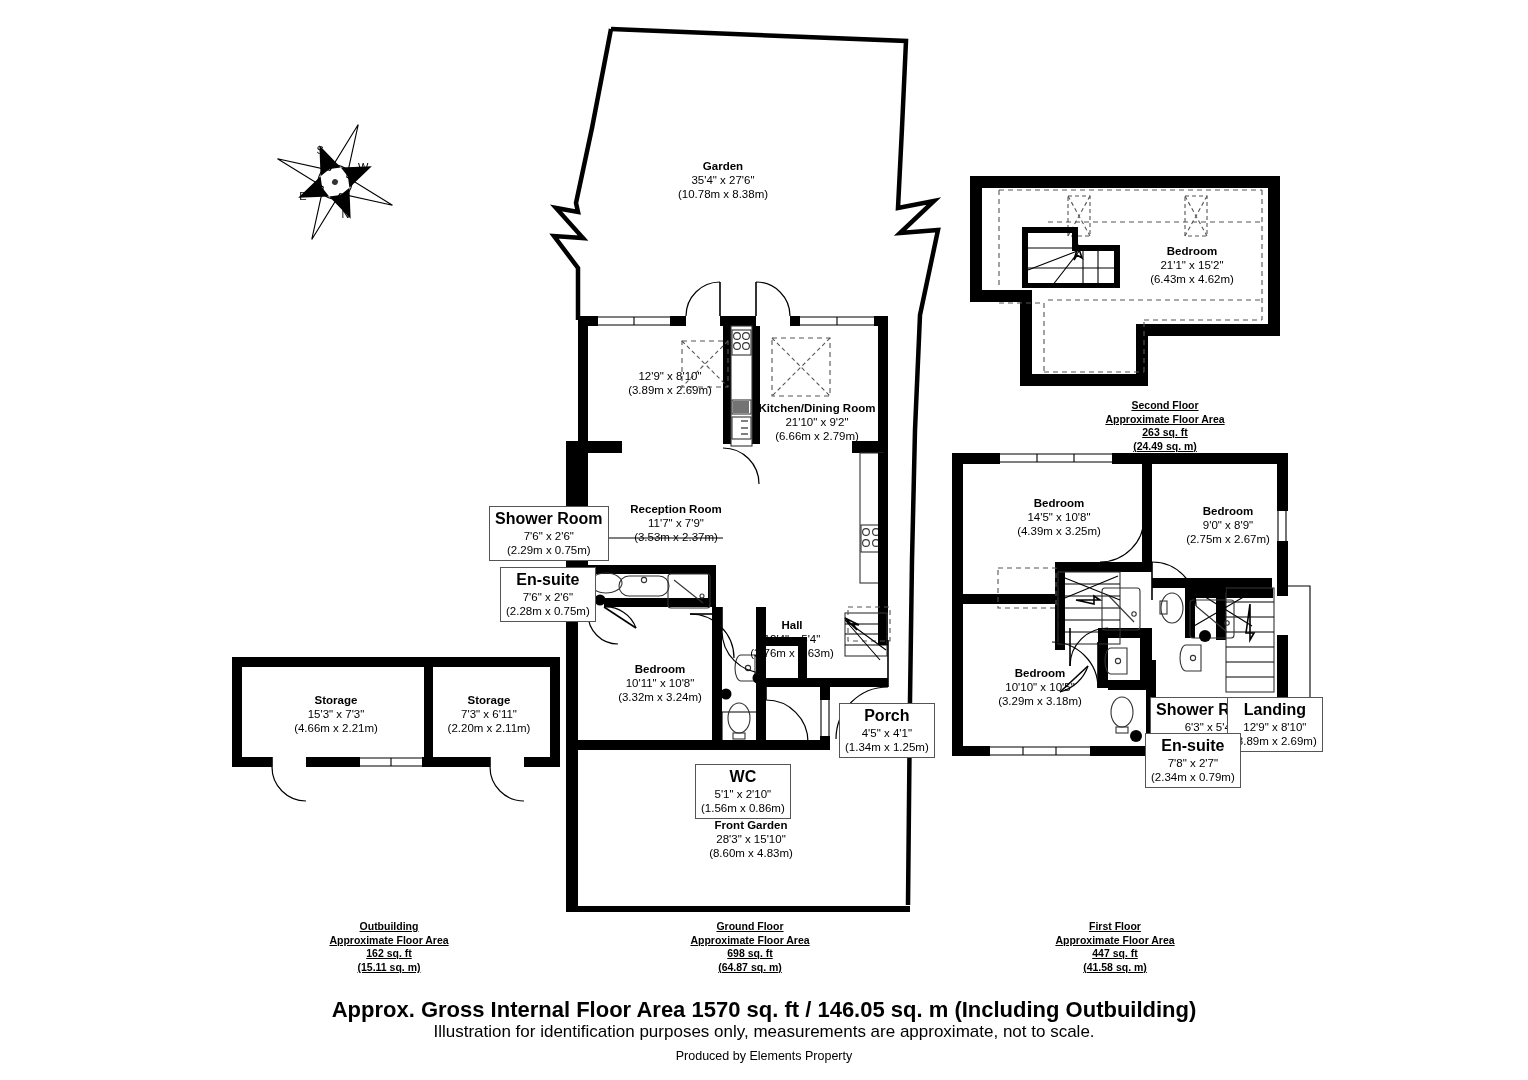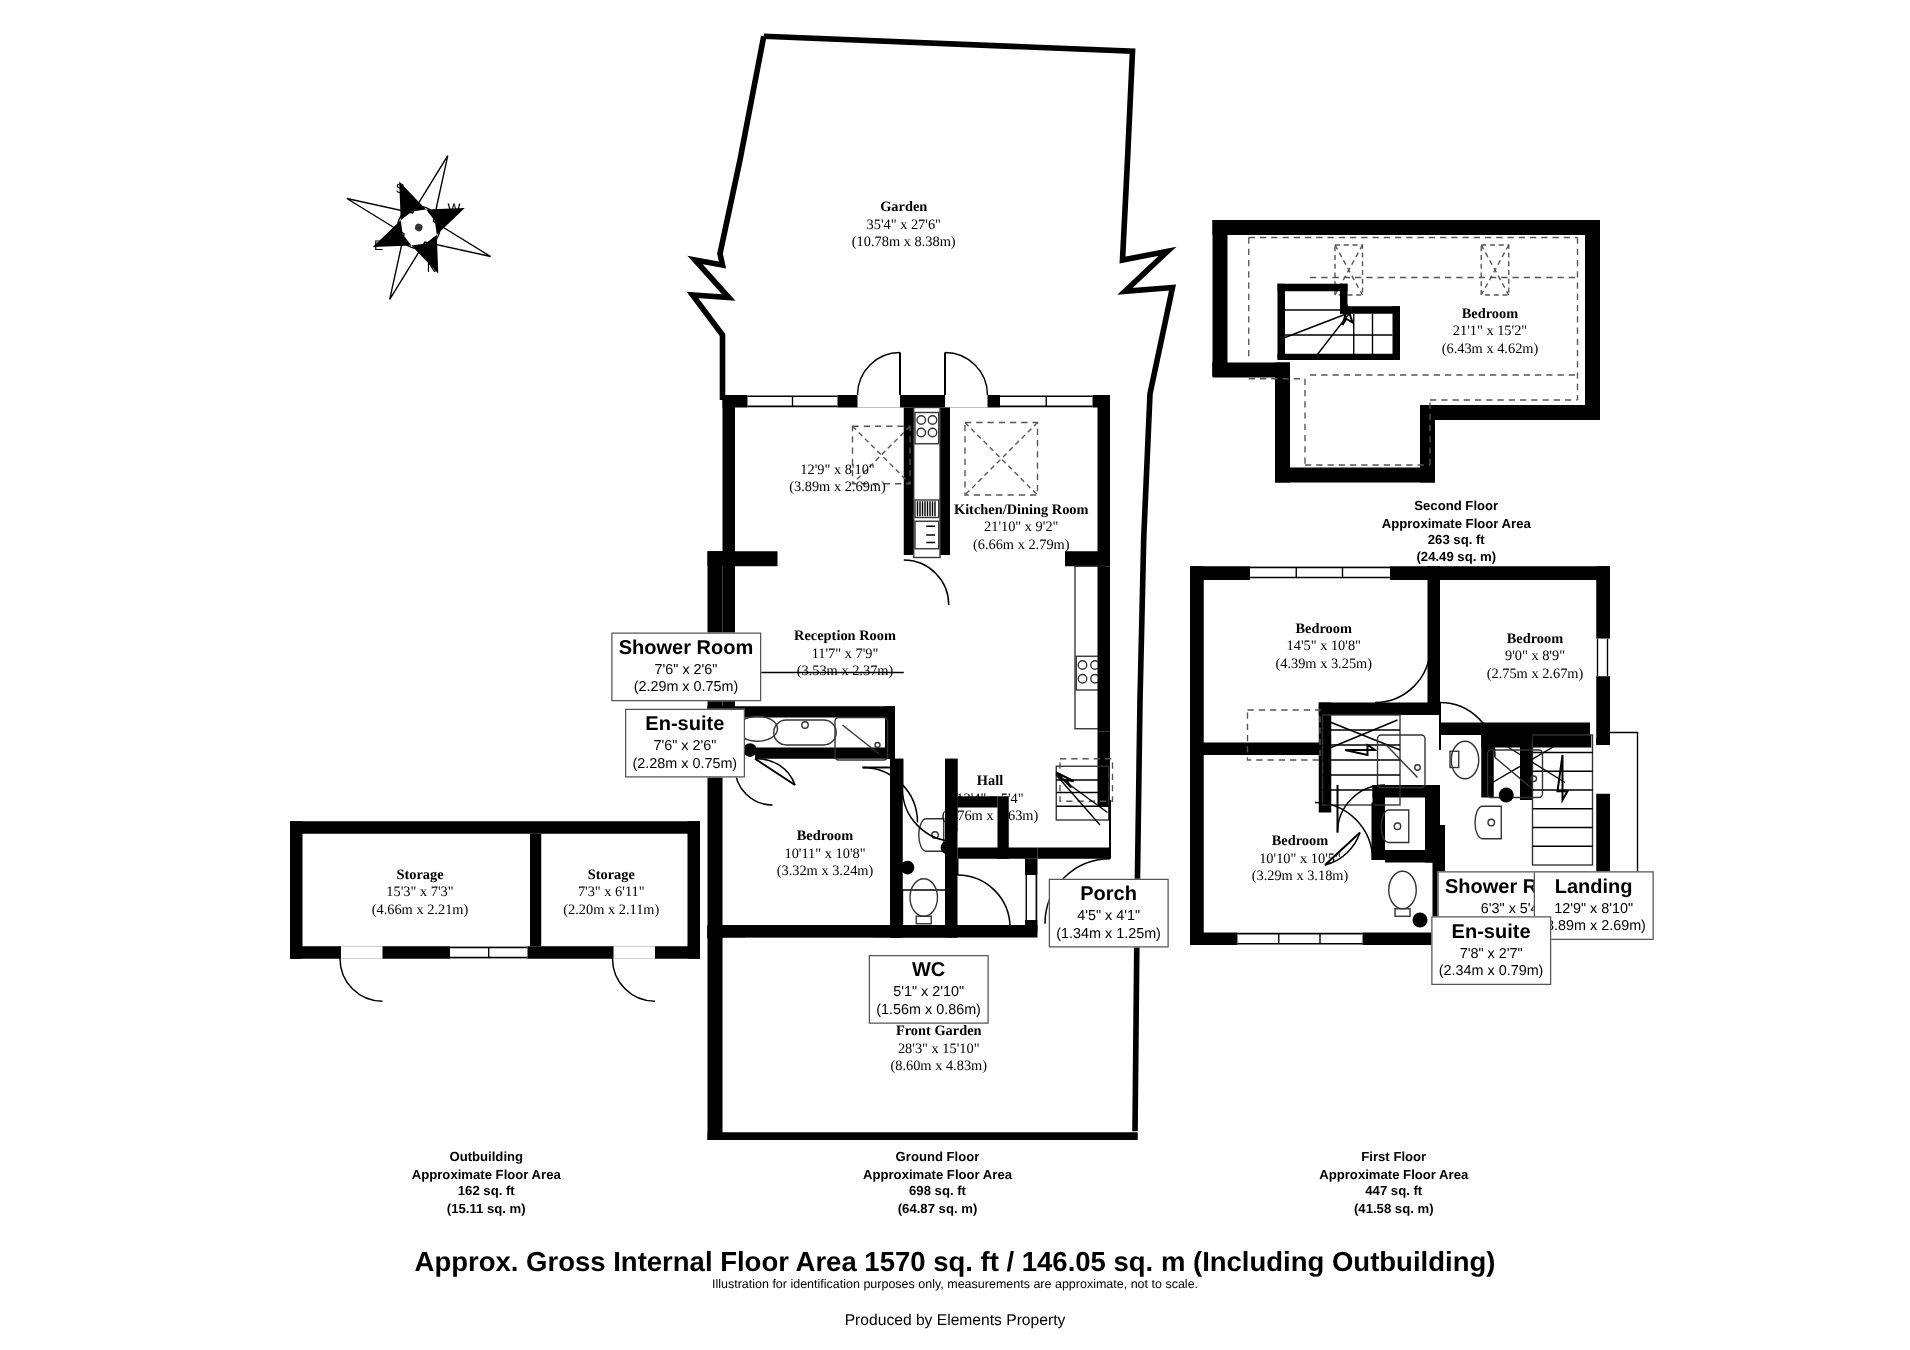--- a/index.html
+++ b/index.html
@@ -2,40 +2,40 @@
 <html><head>
 <meta charset="utf-8">
 <style>
   html,body{margin:0;padding:0;background:#ffffff;}
   body{width:1528px;height:1080px;position:relative;overflow:hidden;
        font-family:"Liberation Sans", sans-serif;color:#000;}
   #stage{position:absolute;inset:0;width:1528px;height:1080px;}
   svg.plan{position:absolute;left:0;top:0;width:1528px;height:1080px;}
 
   
-  .lbl{position:absolute;text-align:center;line-height:1.22;white-space:nowrap;font-family:Liberation Serif, serif;}
+  .lbl{position:absolute;text-align:center;line-height:1.22;white-space:nowrap;}
   .lbl .nm{font-weight:bold;font-size:11.5px;}
   .lbl .dim{font-size:11.5px;}
 
   
   .callout{position:absolute;border:1px solid #555;background:#fff;
            text-align:center;line-height:1.24;padding:2px 5px 3px 5px;white-space:nowrap;}
   .callout .nm{font-weight:bold;font-size:16px;}
   .callout .dim{font-size:11.5px;}
 
   
-  .cap{position:absolute;text-align:center;line-height:1.3;white-space:nowrap;font-size:10.5px;}
+  .cap{position:absolute;text-align:center;line-height:1.3;white-space:nowrap;font-size:10.5px;text-decoration:underline;}
   .cap .l1{font-weight:normal;}
   .cap .l2,.cap .l3,.cap .l4{font-weight:bold;}
   .cap .l1{font-weight:bold;}
 
   
   .foot-main{position:absolute;left:0;right:0;text-align:center;
              font-size:22px;font-weight:bold;}
-  .foot-sub{position:absolute;left:0;right:0;text-align:center;font-size:10px;}
+  .foot-sub{position:absolute;left:0;right:0;text-align:center;font-size:17px;}
   .foot-prod{position:absolute;left:0;right:0;text-align:center;font-size:12.5px;}
 </style>
 </head>
 <body>
 
 <div id="stage">
 
 <svg class="plan" viewBox="0 0 1528 1080">
   <defs>
     <style>

